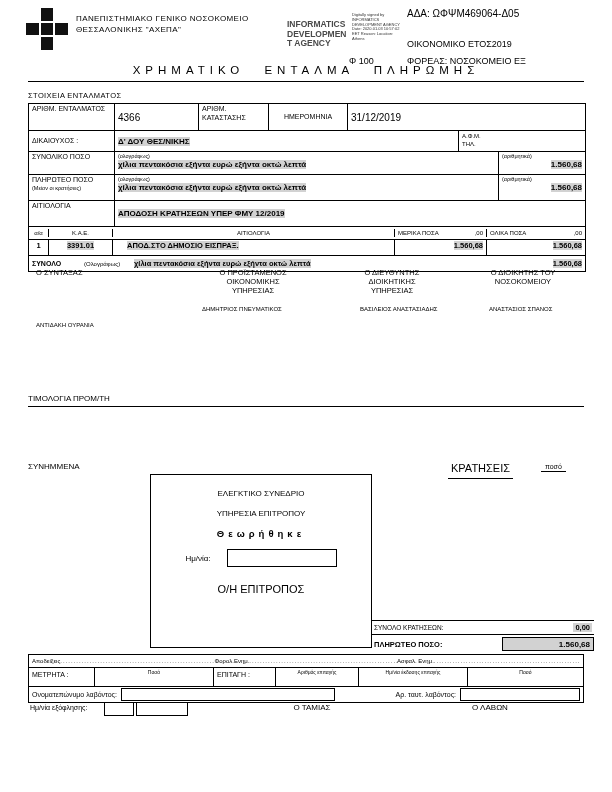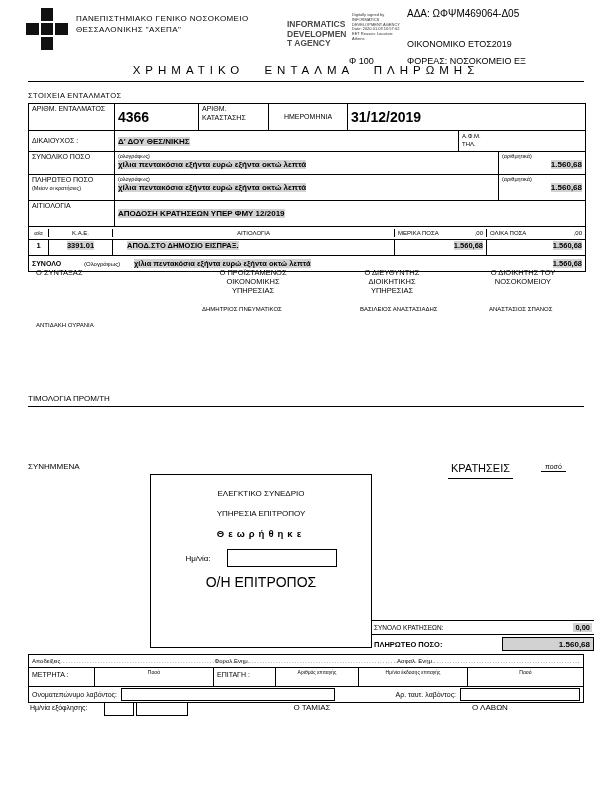--- a/index.html
+++ b/index.html
@@ -37,21 +37,21 @@
   .mt .cell{border-right:1px solid #000;padding:1px 3px;overflow:hidden;box-sizing:border-box}
   .mt .cell:last-child{border-right:0;flex:1}
   .lbl{font-size:7px;line-height:8.5px}
   .rowA{min-height:26px}
   .rowB{min-height:20px}
   .rowC{min-height:22px}
   .rowD{min-height:25px}
   .rowE{min-height:25px}
   .w86{width:86px}.w84{width:84px}.w70{width:70px}.w160{width:160px}.w79{width:79px}
   .w344{width:344px}.w384{width:384px}
-  .val9{font-size:14px;font-weight:bold}
+  .val9{font-size:10px;font-weight:normal}
   .val8{font-size:8px;font-weight:bold}
   .tiny{font-size:5.5px;line-height:6.5px}
   .afm{font-size:6px;line-height:8px}
   .words{font-size:8px;font-weight:bold;line-height:10px}
   .amt{font-size:8px;font-weight:bold;text-align:right}
 
   
   .it{left:28px;top:226px;width:556px;border:1px solid #000}
   .it .irow{display:flex;border-top:1px solid #000}
   .it .irow:first-child{border-top:0}
@@ -78,21 +78,21 @@
   .poso-hdr{left:541px;top:463px;font-size:7px;border-bottom:1px solid #000;padding:0 4px 1px}
 
   
   .ebox{left:150px;top:474px;width:222px;height:174px;border:1px solid #000;
         text-align:center;box-sizing:border-box}
   .ebox .l1{margin-top:14px;font-size:8px}
   .ebox .l2{font-size:8px;margin-top:11px}
   .ebox .theo{margin-top:10px;font-size:9.5px;font-weight:bold;letter-spacing:4px}
   .ebox .imrow{margin-top:10px;display:flex;justify-content:center;align-items:center;gap:16px;font-size:8px}
   .ebox .imbox{width:108px;height:16px;border:1px solid #000;background:#fff}
-  .ebox .epi{margin-top:7px;font-size:14px}
+  .ebox .epi{margin-top:16px;font-size:11px}
 
   
   .ktot1{left:372px;top:620px;width:222px;height:15px;border-top:1px solid #000;
          border-bottom:1px solid #000;display:flex;justify-content:space-between;
          align-items:center;padding:0 2px;box-sizing:border-box;font-size:6.5px}
   .ktot1 .v{font-size:7.5px;font-weight:bold;padding:0 2px}
   .ktot2{left:372px;top:637px;width:222px;display:flex;justify-content:space-between;
          align-items:center;font-size:7.5px}
   .ktot2 .klabel{font-weight:bold;padding-left:2px}
   .ktot2 .vbox{width:92px;height:14px;border:1px solid #000;font-size:8px;font-weight:bold;

